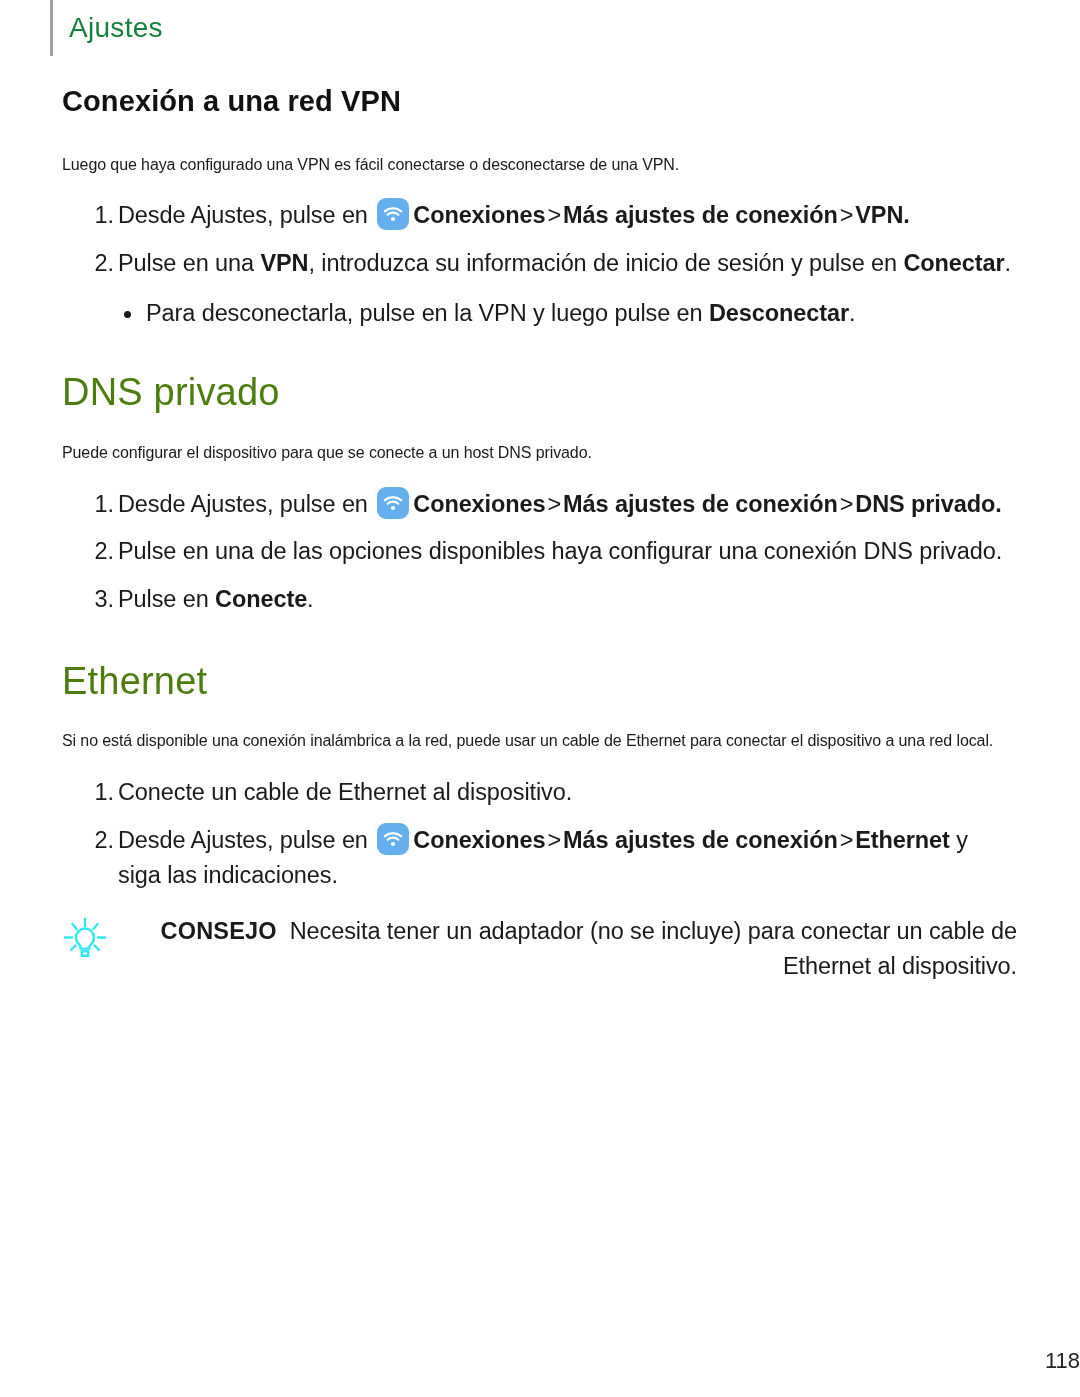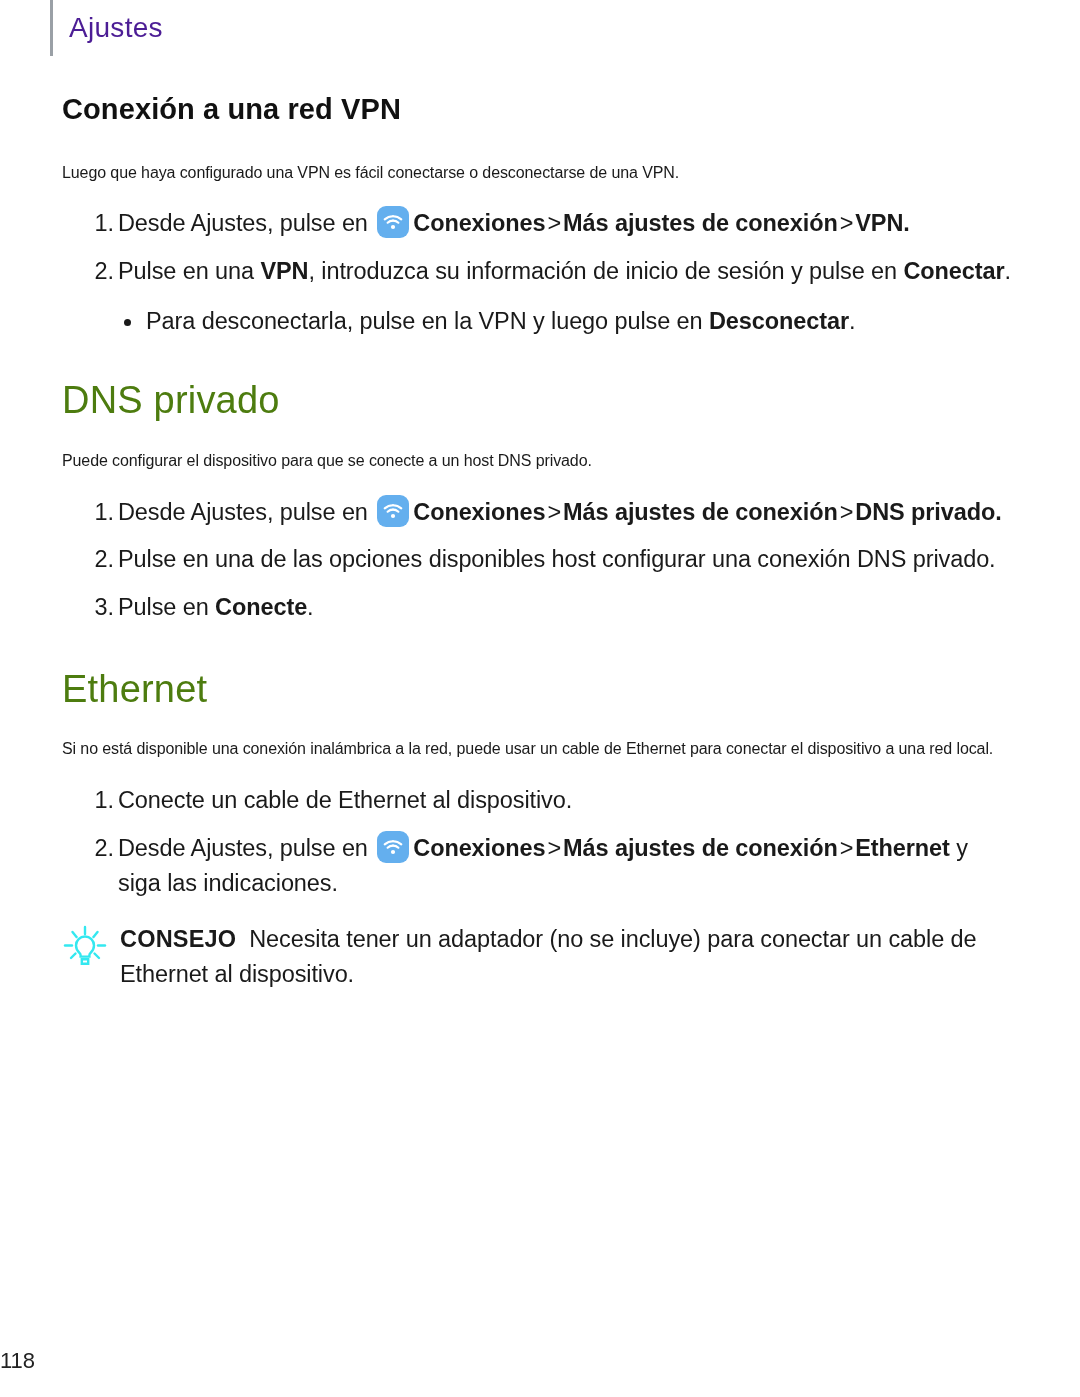--- a/index.html
+++ b/index.html
@@ -27,31 +27,31 @@
   }
   .header-rule {
     width: 3px;
     height: 56px;
     background: #9aa0a6;
     flex: 0 0 auto;
   }
   .header-label {
     font-size: 28px;
     font-weight: 400;
-    color: #4c1d95;
+    color: #15803d;
     letter-spacing: 0.3px;
     padding-left: 16px;
     white-space: nowrap;
   }
 
   
   .content {
     position: absolute;
     left: 62px;
-    top: 92px;
+    top: 84px;
     width: 955px;
   }
 
   h2.subhead {
     font-size: 29px;
     font-weight: 700;
     color: #111111;
     margin: 0 0 34px 0;
     letter-spacing: 0.1px;
     line-height: 1.2;
@@ -143,40 +143,41 @@
   }
 
   
   .tip {
     position: relative;
     padding-left: 58px;
     margin-top: 16px;
     font-size: 23.5px;
     line-height: 1.5;
     letter-spacing: -0.1px;
+    text-align: right;
   }
   .bulb-icon {
     position: absolute;
     left: 0px;
     top: 2px;
     width: 46px;
     height: 46px;
   }
   .tip .tip-label {
     font-weight: 700;
     letter-spacing: 0.2px;
   }
 
   
   .page-number {
     position: absolute;
     left: 0;
     right: 0;
     top: 1348px;
-    text-align: left;
+    text-align: right;
     font-size: 22px;
     color: #222222;
   }
 </style>
 </head>
 <body>
 
 <div class="running-header">
   <div class="header-rule"></div>
   <div class="header-label">Ajustes</div>
@@ -222,21 +223,21 @@
       <span class="num">1.</span><span>Desde Ajustes, pulse en </span><span class="wifi-badge"><svg width="22" height="20" viewBox="0 0 22 20" aria-hidden="true">
             <path d="M11 4.2c3.2 0 6.1 1.2 8.3 3.2" fill="none" stroke="#ffffff" stroke-width="2.1" stroke-linecap="round"></path>
             <path d="M11 4.2c-3.2 0-6.1 1.2-8.3 3.2" fill="none" stroke="#ffffff" stroke-width="2.1" stroke-linecap="round"></path>
             <path d="M11 8.6c2.1 0 4 .8 5.4 2.1" fill="none" stroke="#ffffff" stroke-width="2.1" stroke-linecap="round"></path>
             <path d="M11 8.6c-2.1 0-4 .8-5.4 2.1" fill="none" stroke="#ffffff" stroke-width="2.1" stroke-linecap="round"></path>
             <circle cx="11" cy="15" r="2.1" fill="#ffffff"></circle>
           </svg></span><b>Conexiones</b><span class="sep">&gt;</span><b>Más ajustes de conexión</b><span class="sep">&gt;</span><b>DNS privado.</b>
     </li>
 
     <li>
-      <span class="num">2.</span><span>Pulse en una de las opciones disponibles host configurar una conexión DNS privado.</span>
+      <span class="num">2.</span><span>Pulse en una de las opciones disponibles haya configurar una conexión DNS privado.</span>
     </li>
 
     <li>
       <span class="num">3.</span><span>Pulse en </span><b>Conecte</b><span>.</span>
     </li>
 
   </ol>
 
   <h1 class="section-title" style="margin-top:42px">Ethernet</h1>
 

